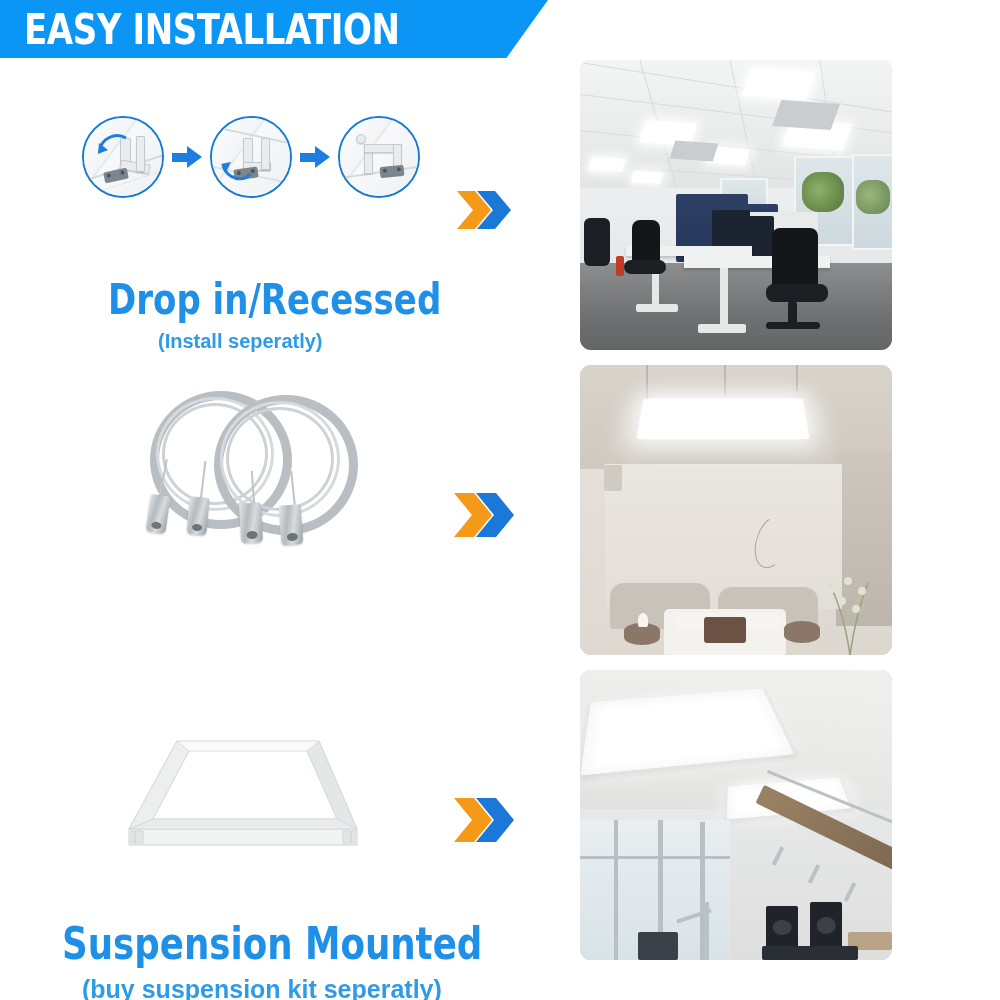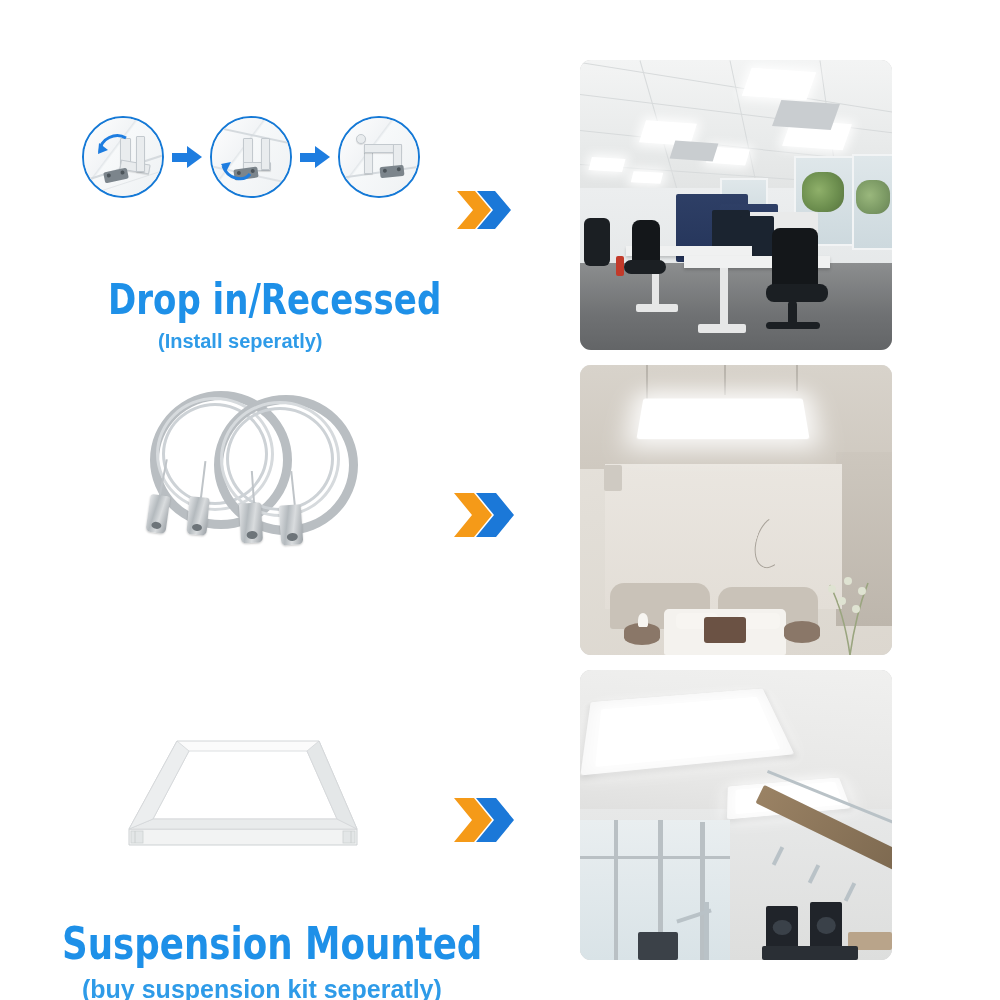--- a/index.html
+++ b/index.html
@@ -185,20 +185,23 @@
   .frame-wrap{position:absolute;left:105px;top:55px;width:270px;height:130px;}
 
   
   .abs{position:absolute;}
 </style>
 </head>
 <body>
 
 <div class="page">
 
+  <div class="banner">
+    <div class="banner-title">EASY INSTALLATION</div>
+  </div>
 
   <div class="row row-1">
 
     <div class="left-col">
 
       <div class="steps">
 
         <div class="circle">
           <div class="circ-img">
             <div class="tile-bg"></div>

